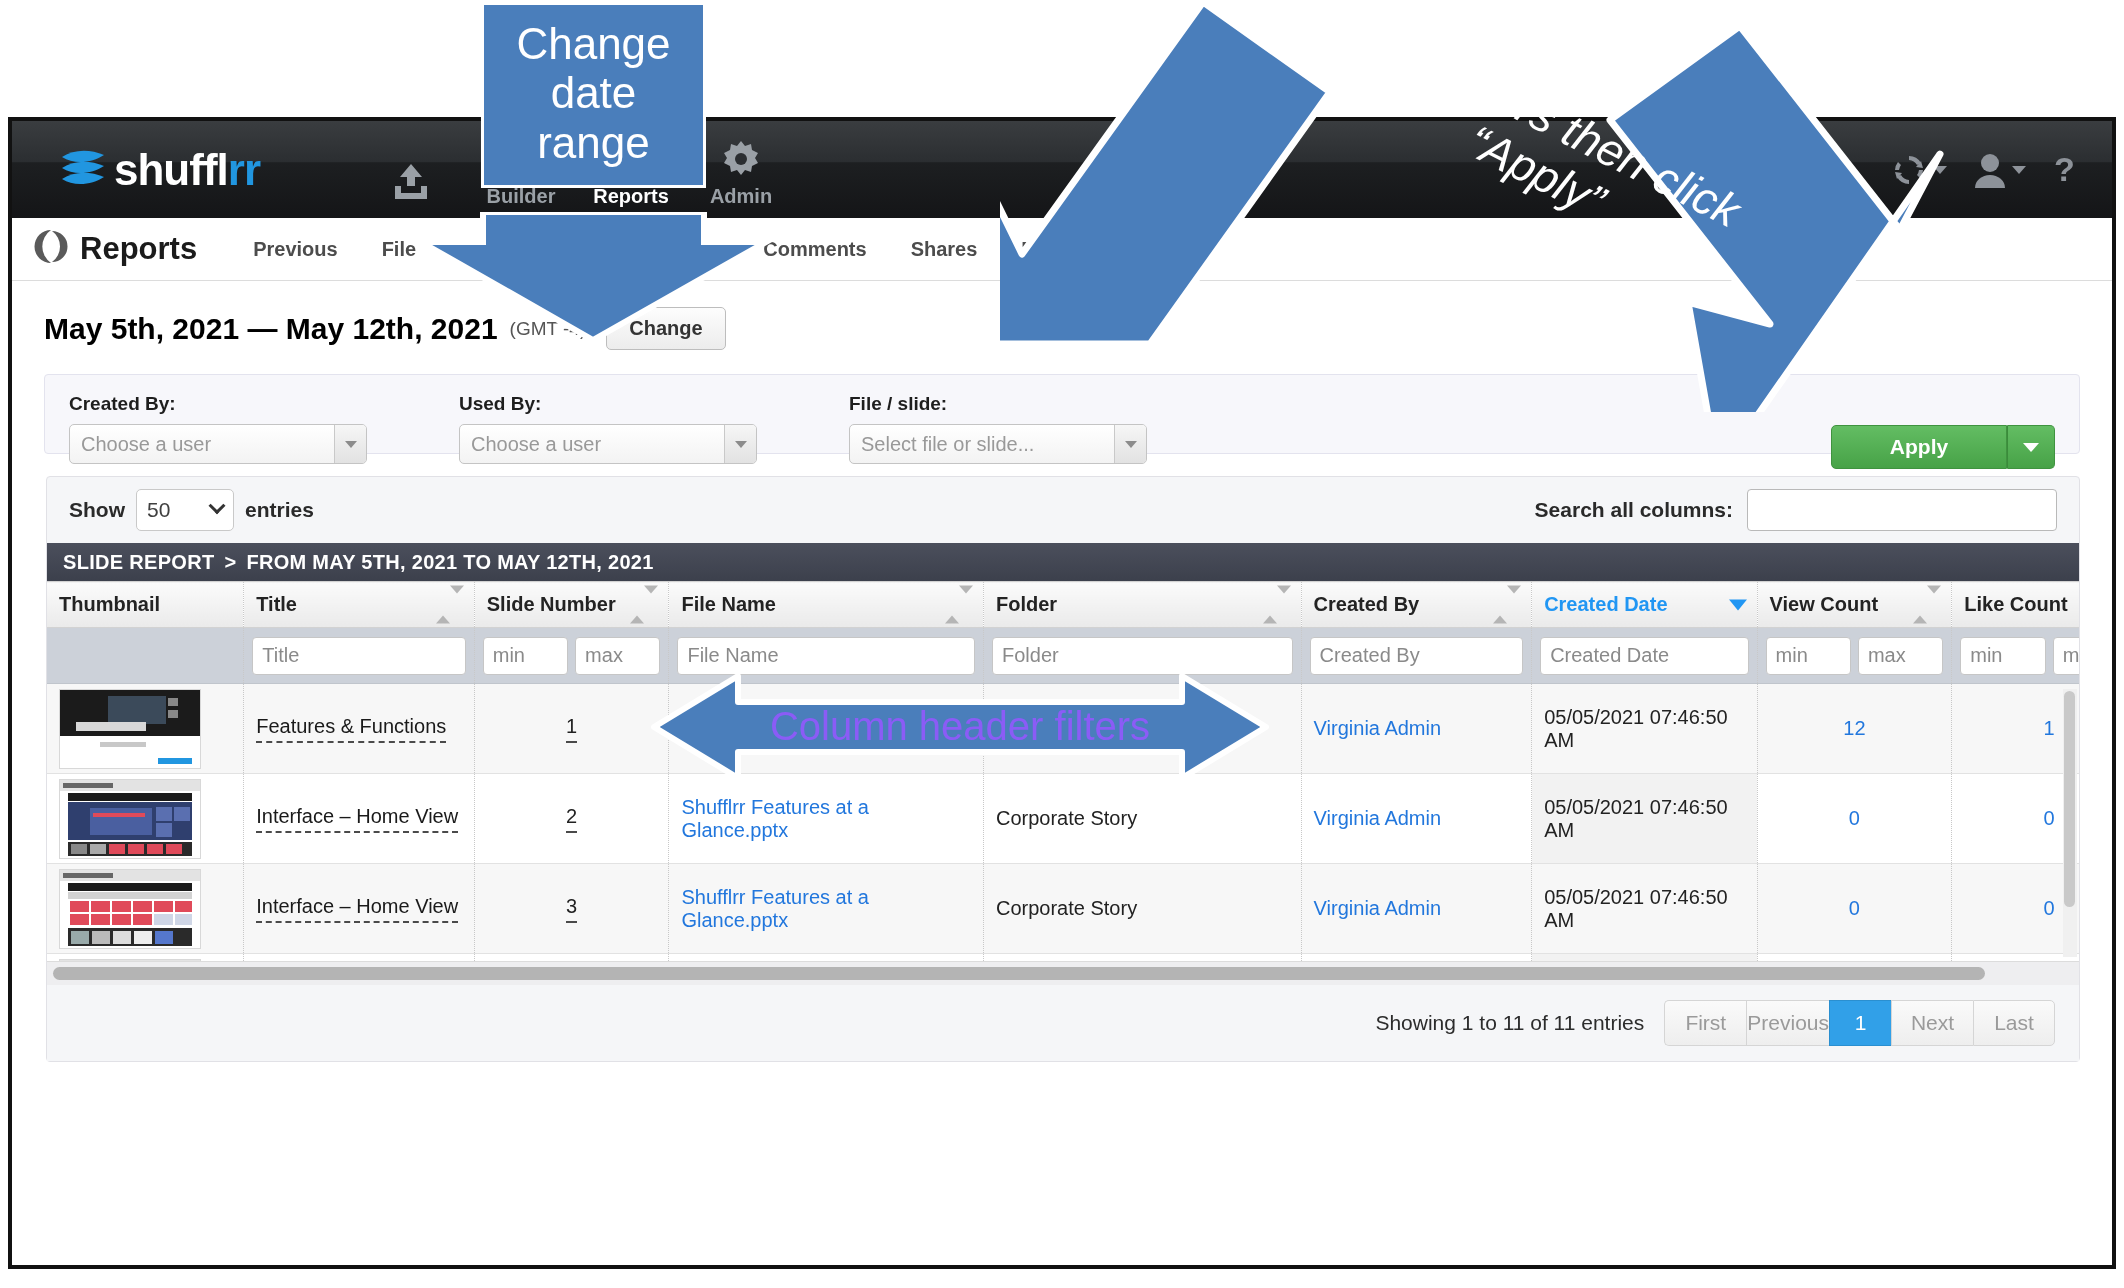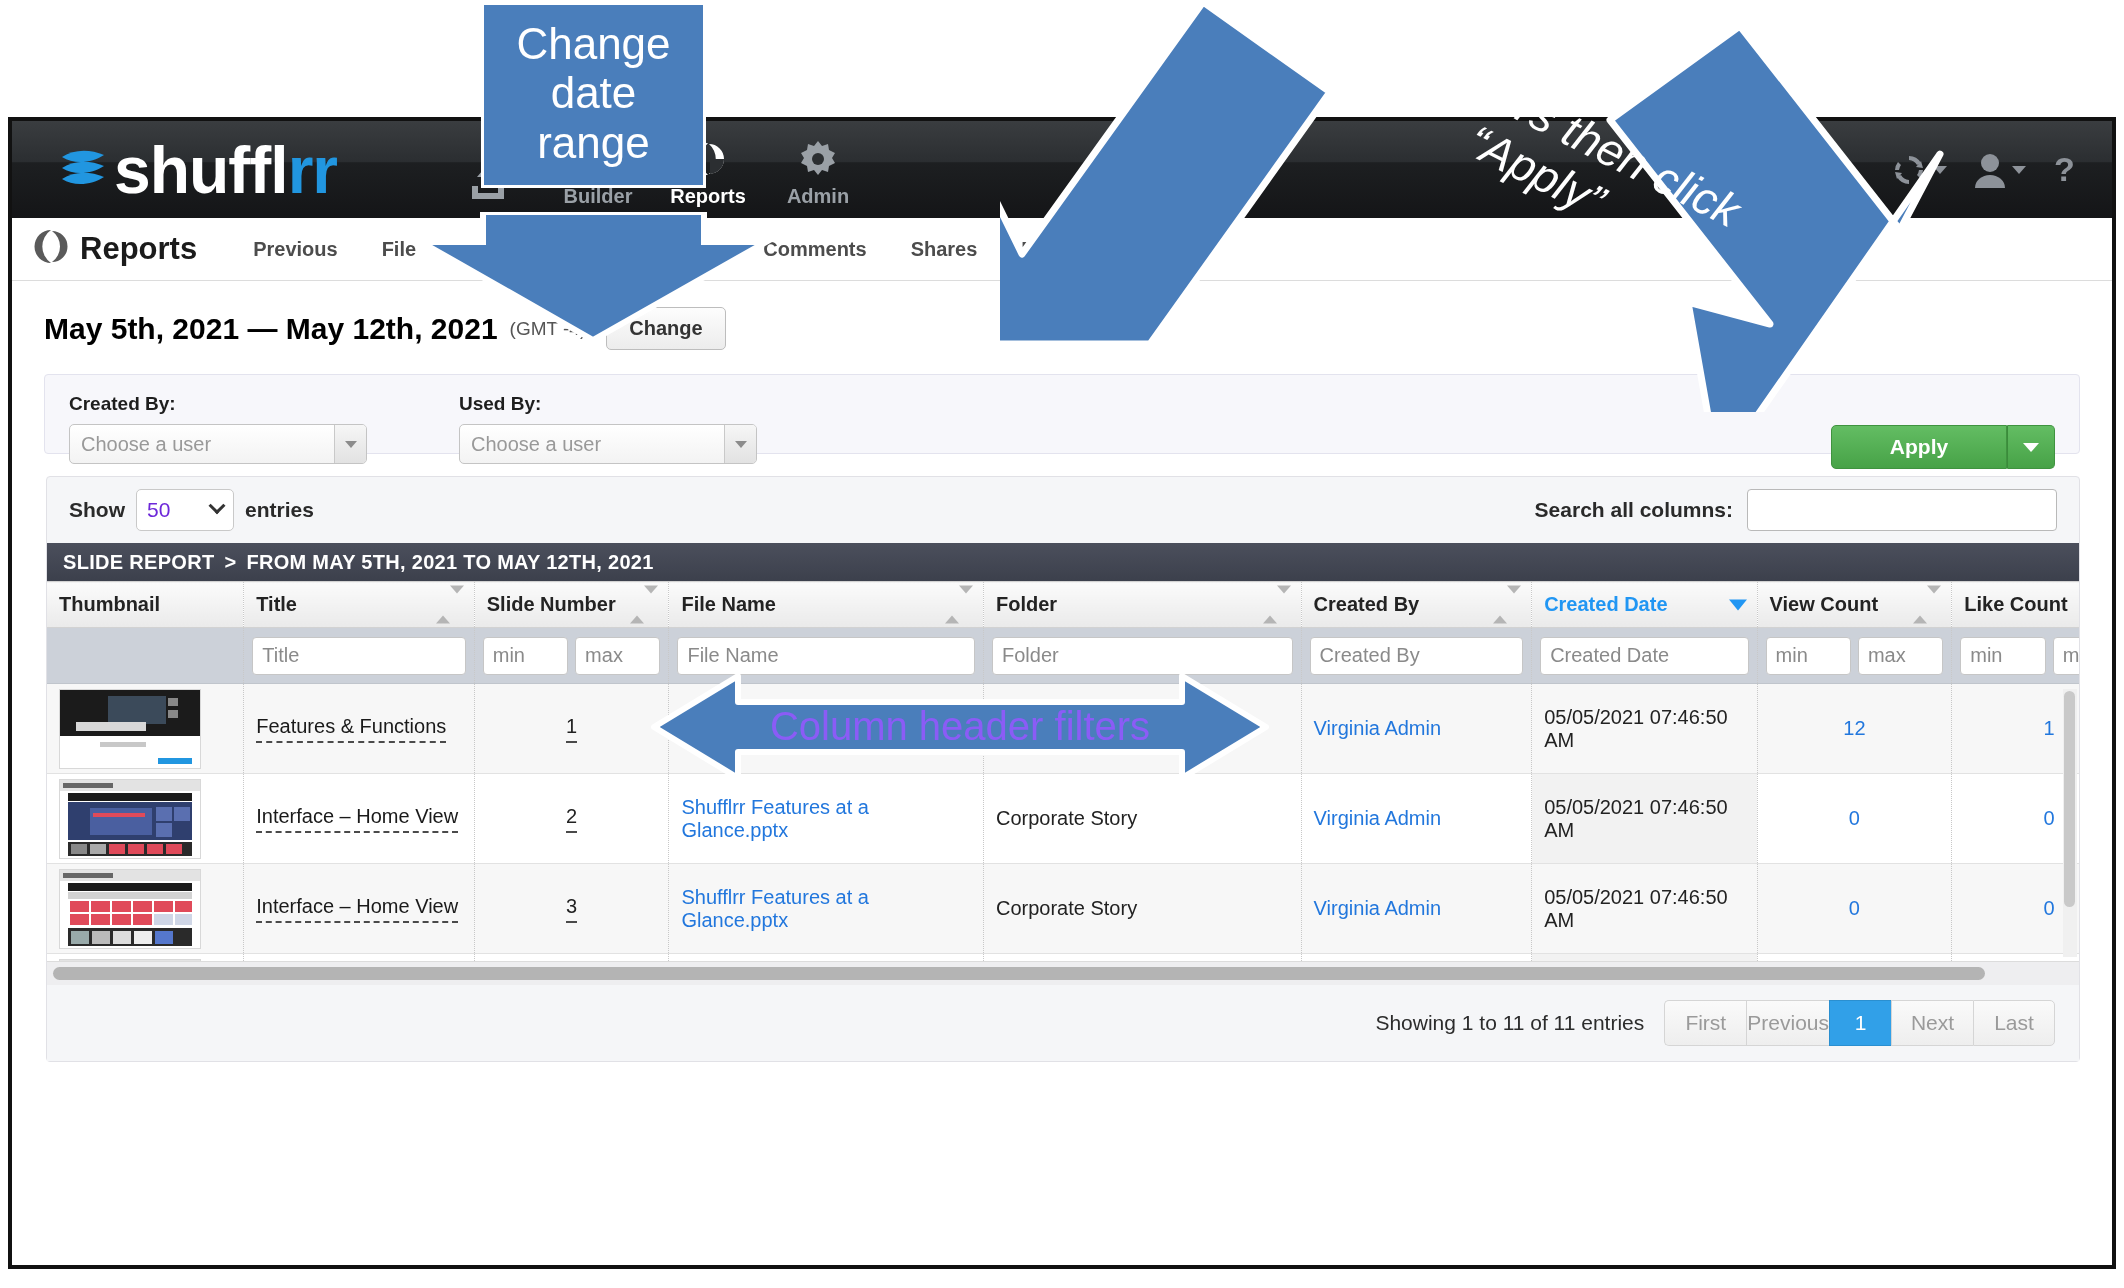--- a/index.html
+++ b/index.html
@@ -24,21 +24,21 @@
 
   
   .topbar {
     position: relative;
     height: 97px;
     background: linear-gradient(to bottom, #3a3d40 0%, #2b2e31 42%, #1d1f21 43%, #141517 100%);
     display: flex; align-items: center;
   }
   .logo { display:flex; align-items:center; margin-left: 48px; }
   .logo-mark { width: 46px; height: 42px; position: relative; margin-right: 8px; }
-  .logo-text { font-size: 66px; font-weight: bold; color:#fff; letter-spacing:-1px; line-height:1; }
+  .logo-text { font-size: 44px; font-weight: bold; color:#fff; letter-spacing:-1px; line-height:1; }
   .logo-text .rr { color:#2196e0; }
 
   .topnav { display:flex; align-items:flex-end; height:97px; margin-left: 96px; gap: 0px; }
   .topnav-item {
     width: 110px; height: 97px;
     display:flex; flex-direction:column; align-items:center; justify-content:flex-end;
     padding-bottom: 10px;
     color:#9aa0a6; font-size:20px; font-weight:bold;
   }
   .topnav-item.active { color:#fff; }
@@ -103,21 +103,21 @@
   }
   .tri-down-w { width:0;height:0;border-left:8px solid transparent;border-right:8px solid transparent;border-top:9px solid #fff; }
 
   
   .table-panel { margin: 22px 32px 0 34px; background:#f5f6f8; border:1px solid #e1e1e6; border-radius:4px; }
   .tp-top { height:66px; display:flex; align-items:center; justify-content:space-between; padding: 0 22px; }
   .show-wrap { display:flex; align-items:center; gap:11px; font-size:21px; font-weight:bold; color:#2a2a2a;}
   .show-select {
     width: 98px; height:42px; background:#fff; border:1px solid #c9c9c9; border-radius:5px;
     display:flex; align-items:center; justify-content:space-between; padding: 12px 10px;
-    font-size:21px; font-weight:normal; color:#6d28d9;
+    font-size:21px; font-weight:normal; color:#404040;
   }
   .chev { width:12px;height:12px;border-right:3px solid #333;border-bottom:3px solid #333;transform:rotate(45deg) translate(-3px,-3px); }
   .search-wrap { display:flex; align-items:center; gap:14px; font-size:21px; font-weight:bold; color:#2a2a2a;}
   .search-input { width: 310px; height:42px; background:#fff; border:1px solid #b9b9b9; border-radius:4px; }
 
   .report-banner {
     height: 38px; background: linear-gradient(to bottom,#4b4f5c,#3c404c);
     color:#fff; font-size:20px; font-weight:bold; display:flex; align-items:center;
     padding-left: 16px; letter-spacing:0.3px;
   }
@@ -335,20 +335,29 @@
           <span class="select-text">Choose a user</span>
           <span class="select-arrow">
               <span class="tri-down"></span>
             </span>
         </div>
       </div>
       <div class="filter-group">
         <div class="filter-label">Used By:</div>
         <div class="select-box" style="width:298px">
           <span class="select-text">Choose a user</span>
+          <span class="select-arrow">
+              <span class="tri-down"></span>
+            </span>
+        </div>
+      </div>
+      <div class="filter-group">
+        <div class="filter-label">File / slide:</div>
+        <div class="select-box" style="width:298px">
+          <span class="select-text">Select file or slide...</span>
           <span class="select-arrow">
               <span class="tri-down"></span>
             </span>
         </div>
       </div>
 
       <div class="apply-wrap">
         <div class="btn-apply">Apply</div>
         <div class="btn-apply-caret">
             <span class="tri-down-w"></span>

